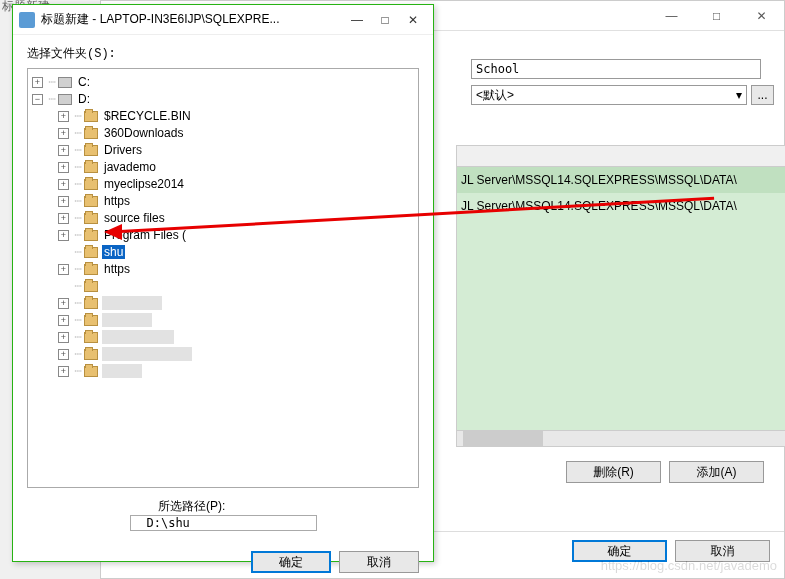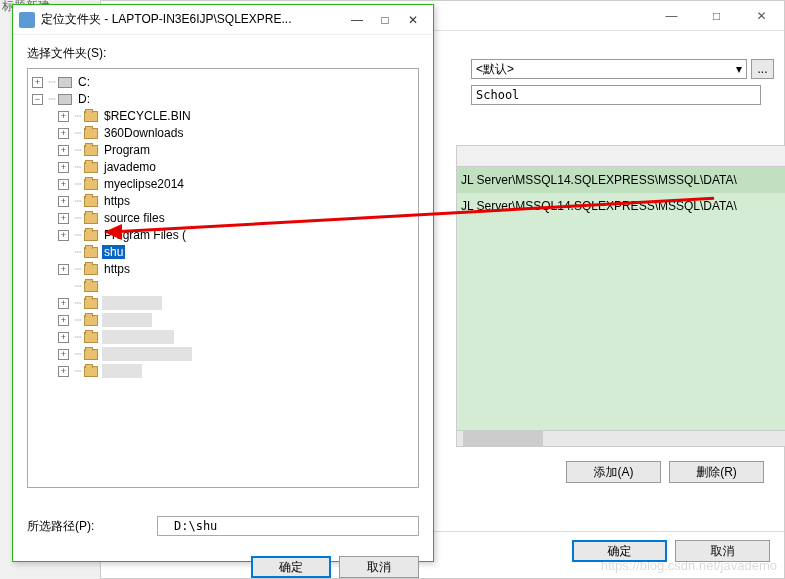--- a/index.html
+++ b/index.html
@@ -33,34 +33,34 @@
 
 
 .fg-dialog { position: absolute; left: 12px; top: 4px; width: 422px; height: 558px; background: #fff; border: 1px solid #27b313; box-shadow: 2px 2px 6px rgba(0,0,0,.2); }
 .fg-titlebar { height: 30px; display: flex; align-items: center; padding: 0 6px; border-bottom: 1px solid #eee; }
 .fg-icon { width: 16px; height: 16px; background: #5b9bd5; margin-right: 6px; border-radius: 2px; }
 .fg-title { flex: 1; font-family: SimSun, sans-serif; }
 .fg-winbtns { display: flex; gap: 0; }
 .fg-winbtn { width: 28px; height: 22px; display: flex; align-items: center; justify-content: center; color: #333; }
 
 .fg-body { padding: 10px 14px; }
-.fg-label { margin-bottom: 6px; font-family: Liberation Sans, sans-serif; }
+.fg-label { margin-bottom: 6px; font-family: Liberation Mono, monospace; }
 .fg-tree { border: 1px solid #aaa; height: 420px; padding: 4px 2px; overflow: hidden; font-family: SimSun, monospace; background: #fff; position: relative; }
 .tree-item { display: flex; align-items: center; height: 16px; margin: 1px 0; white-space: nowrap; }
 .exp { width: 11px; height: 11px; border: 1px solid #888; margin-right: 3px; display: flex; align-items: center; justify-content: center; font-size: 9px; line-height: 1; color: #555; background: #fff; }
 .exp.blank { border: none; }
 .conn { width: 12px; display: inline-block; text-align: center; color: #aaa; }
 .folder { width: 14px; height: 11px; background: #e8c070; border: 1px solid #b89040; margin-right: 4px; position: relative; }
 .folder::before { content: ""; position: absolute; top: -3px; left: 0; width: 6px; height: 3px; background: #e8c070; border: 1px solid #b89040; border-bottom: none; }
 .drive { width: 14px; height: 11px; background: #d0d0d0; border: 1px solid #888; margin-right: 4px; }
 .node-label { padding: 0 2px; }
 .node-label.selected { background: #0a64c4; color: #fff; }
 .redact { background: #e2e2e2; height: 14px; display: inline-block; }
 
-.fg-path-row { display: flex; align-items: center; margin-top: 28px; }
+.fg-path-row { display: flex; align-items: center; margin-top: 10px; flex-direction: column; }
 .fg-path-label { width: 130px; }
 .fg-path-input { border: 1px solid #aaa; height: 20px; flex: 1; padding: 0 16px; font-family: SimSun, monospace; }
 
 .fg-buttons { display: flex; justify-content: flex-end; gap: 8px; padding: 10px 14px 0 14px; }
 .fg-btn { width: 80px; height: 22px; border: 1px solid #999; background: #e8e8e8; display: flex; align-items: center; justify-content: center; }
 .fg-btn.primary { border: 2px solid #0078d7; }
 
 
 .arrow { position: absolute; pointer-events: none; }
 .arrow-line { transform-origin: left center; height: 3px; background: #e70000; }
@@ -77,29 +77,29 @@
 <span class="crop-text">标题新建</span>
 
 <div class="bg-dialog">
   <div class="bg-titlebar">
     <div class="bg-winbtn">—</div>
     <div class="bg-winbtn">□</div>
     <div class="bg-winbtn close">✕</div>
   </div>
   <div class="bg-content">
     <div class="bg-row">
+      <input class="bg-input" value="School" style="">
+    </div>
+    <div class="bg-row">
       <div class="bg-select">
         <span>&lt;默认&gt;</span>
         <span>▾</span>
       </div>
       <div class="bg-more">...</div>
     </div>
-    <div class="bg-row">
-      <input class="bg-input" value="School" style="">
-    </div>
 
     <div class="bg-table-area">
       <div class="bg-table-header">
         
       </div>
       <div class="bg-table-body">
         <div class="bg-table-row sel">
           <span class="bg-row-text">JL Server\MSSQL14.SQLEXPRESS\MSSQL\DATA\</span>
 
         </div>
@@ -108,34 +108,34 @@
 
         </div>
         <div class="bg-scroll">
           <div class="bg-scroll-thumb"></div>
 
         </div>
       </div>
     </div>
 
     <div class="bg-buttons">
+      <div class="bg-btn">删除(R)</div>
       <div class="bg-btn">添加(A)</div>
-      <div class="bg-btn">删除(R)</div>
     </div>
   </div>
   <div class="bg-bottom">
     <div class="bg-btn primary">确定</div>
     <div class="bg-btn">取消</div>
   </div>
 </div>
 
 <div class="fg-dialog">
   <div class="fg-titlebar">
     <div class="fg-icon"></div>
-    <div class="fg-title">定位文件夹 - LAPTOP-IN3E6IJP\SQLEXPRE...</div>
+    <div class="fg-title">标题新建 - LAPTOP-IN3E6IJP\SQLEXPRE...</div>
     <div class="fg-winbtns">
       <div class="fg-winbtn">—</div>
       <div class="fg-winbtn">□</div>
       <div class="fg-winbtn">✕</div>
     </div>
   </div>
   <div class="fg-body">
     <div class="fg-label">选择文件夹(S):</div>
     <div class="fg-tree">
       <div class="tree-item" style="padding-left:2px">
@@ -159,21 +159,21 @@
       <div class="tree-item" style="padding-left:28px">
           <span class="exp">+</span>
           <span class="conn">┈</span>
           <span class="folder"></span>
           <span class="node-label">360Downloads</span>
         </div>
       <div class="tree-item" style="padding-left:28px">
           <span class="exp">+</span>
           <span class="conn">┈</span>
           <span class="folder"></span>
-          <span class="node-label">Program</span>
+          <span class="node-label">Drivers</span>
         </div>
       <div class="tree-item" style="padding-left:28px">
           <span class="exp">+</span>
           <span class="conn">┈</span>
           <span class="folder"></span>
           <span class="node-label">javademo</span>
         </div>
       <div class="tree-item" style="padding-left:28px">
           <span class="exp">+</span>
           <span class="conn">┈</span>

